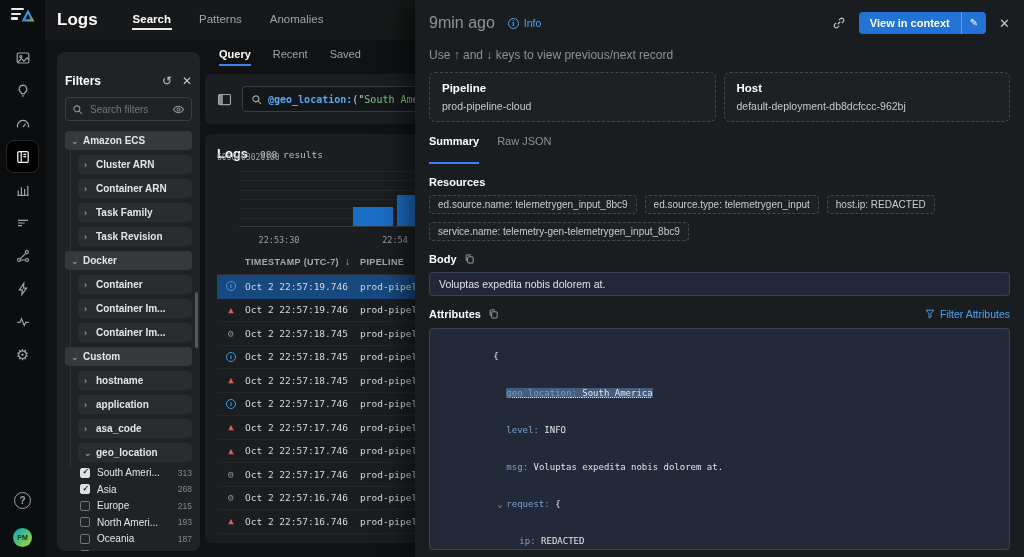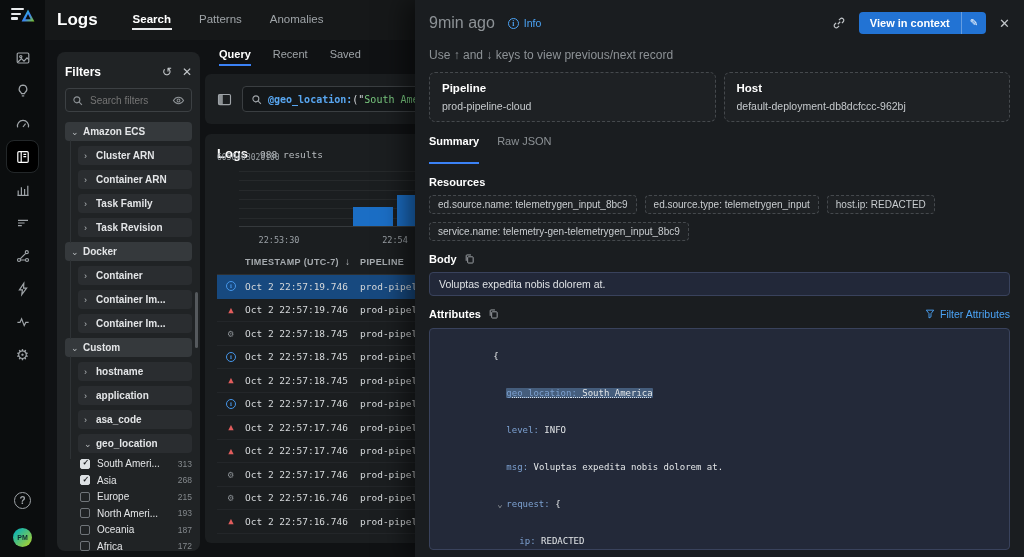--- a/index.html
+++ b/index.html
@@ -29,21 +29,21 @@
   .topbar{position:absolute;left:45px;top:0;right:0;height:40px;background:#161819;display:flex;
           align-items:center;padding-left:12px;z-index:1}
   .topbar h1{font-size:17px;font-weight:700;color:#fff;margin:0 34px 0 0}
   .top-tab{font-size:11.5px;color:#9fa4a8;margin-right:26px;padding:3px 1px;cursor:pointer}
   .top-tab.on{color:#fff;font-weight:700;border-bottom:2px solid #e8eaec}
 
   .content{position:absolute;left:45px;top:40px;right:0;bottom:0;background:#101214}
 
   
   .filters{position:absolute;left:12px;top:12px;width:143px;bottom:6px;background:#202325;border-radius:8px;
-           padding:13px 8px;z-index:2;overflow:hidden}
+           padding:22px 8px;z-index:2;overflow:hidden}
   .f-head{display:flex;align-items:center}
   .f-head .t{font-size:12px;font-weight:700;color:#fff}
   .f-head .act{margin-left:auto;display:flex;gap:10px;color:#c3c7ca;font-size:12px;line-height:1}
   .f-search{margin-top:9px;height:24px;border:1px solid #3c4043;border-radius:4px;display:flex;align-items:center;
             padding:0 6px;gap:5px;color:#8d9296}
   .f-search input{flex:1;min-width:0;background:transparent;border:0;outline:0;color:#c6cacd;font-size:10px;
                   font-family:"Liberation Sans",sans-serif}
   .f-items{margin-top:10px}
   .f-item{height:19px;border-radius:4px;display:flex;align-items:center;font-size:10px;font-weight:700;
           color:#e3e5e7;padding:0 6px;margin-bottom:5px;cursor:pointer}

